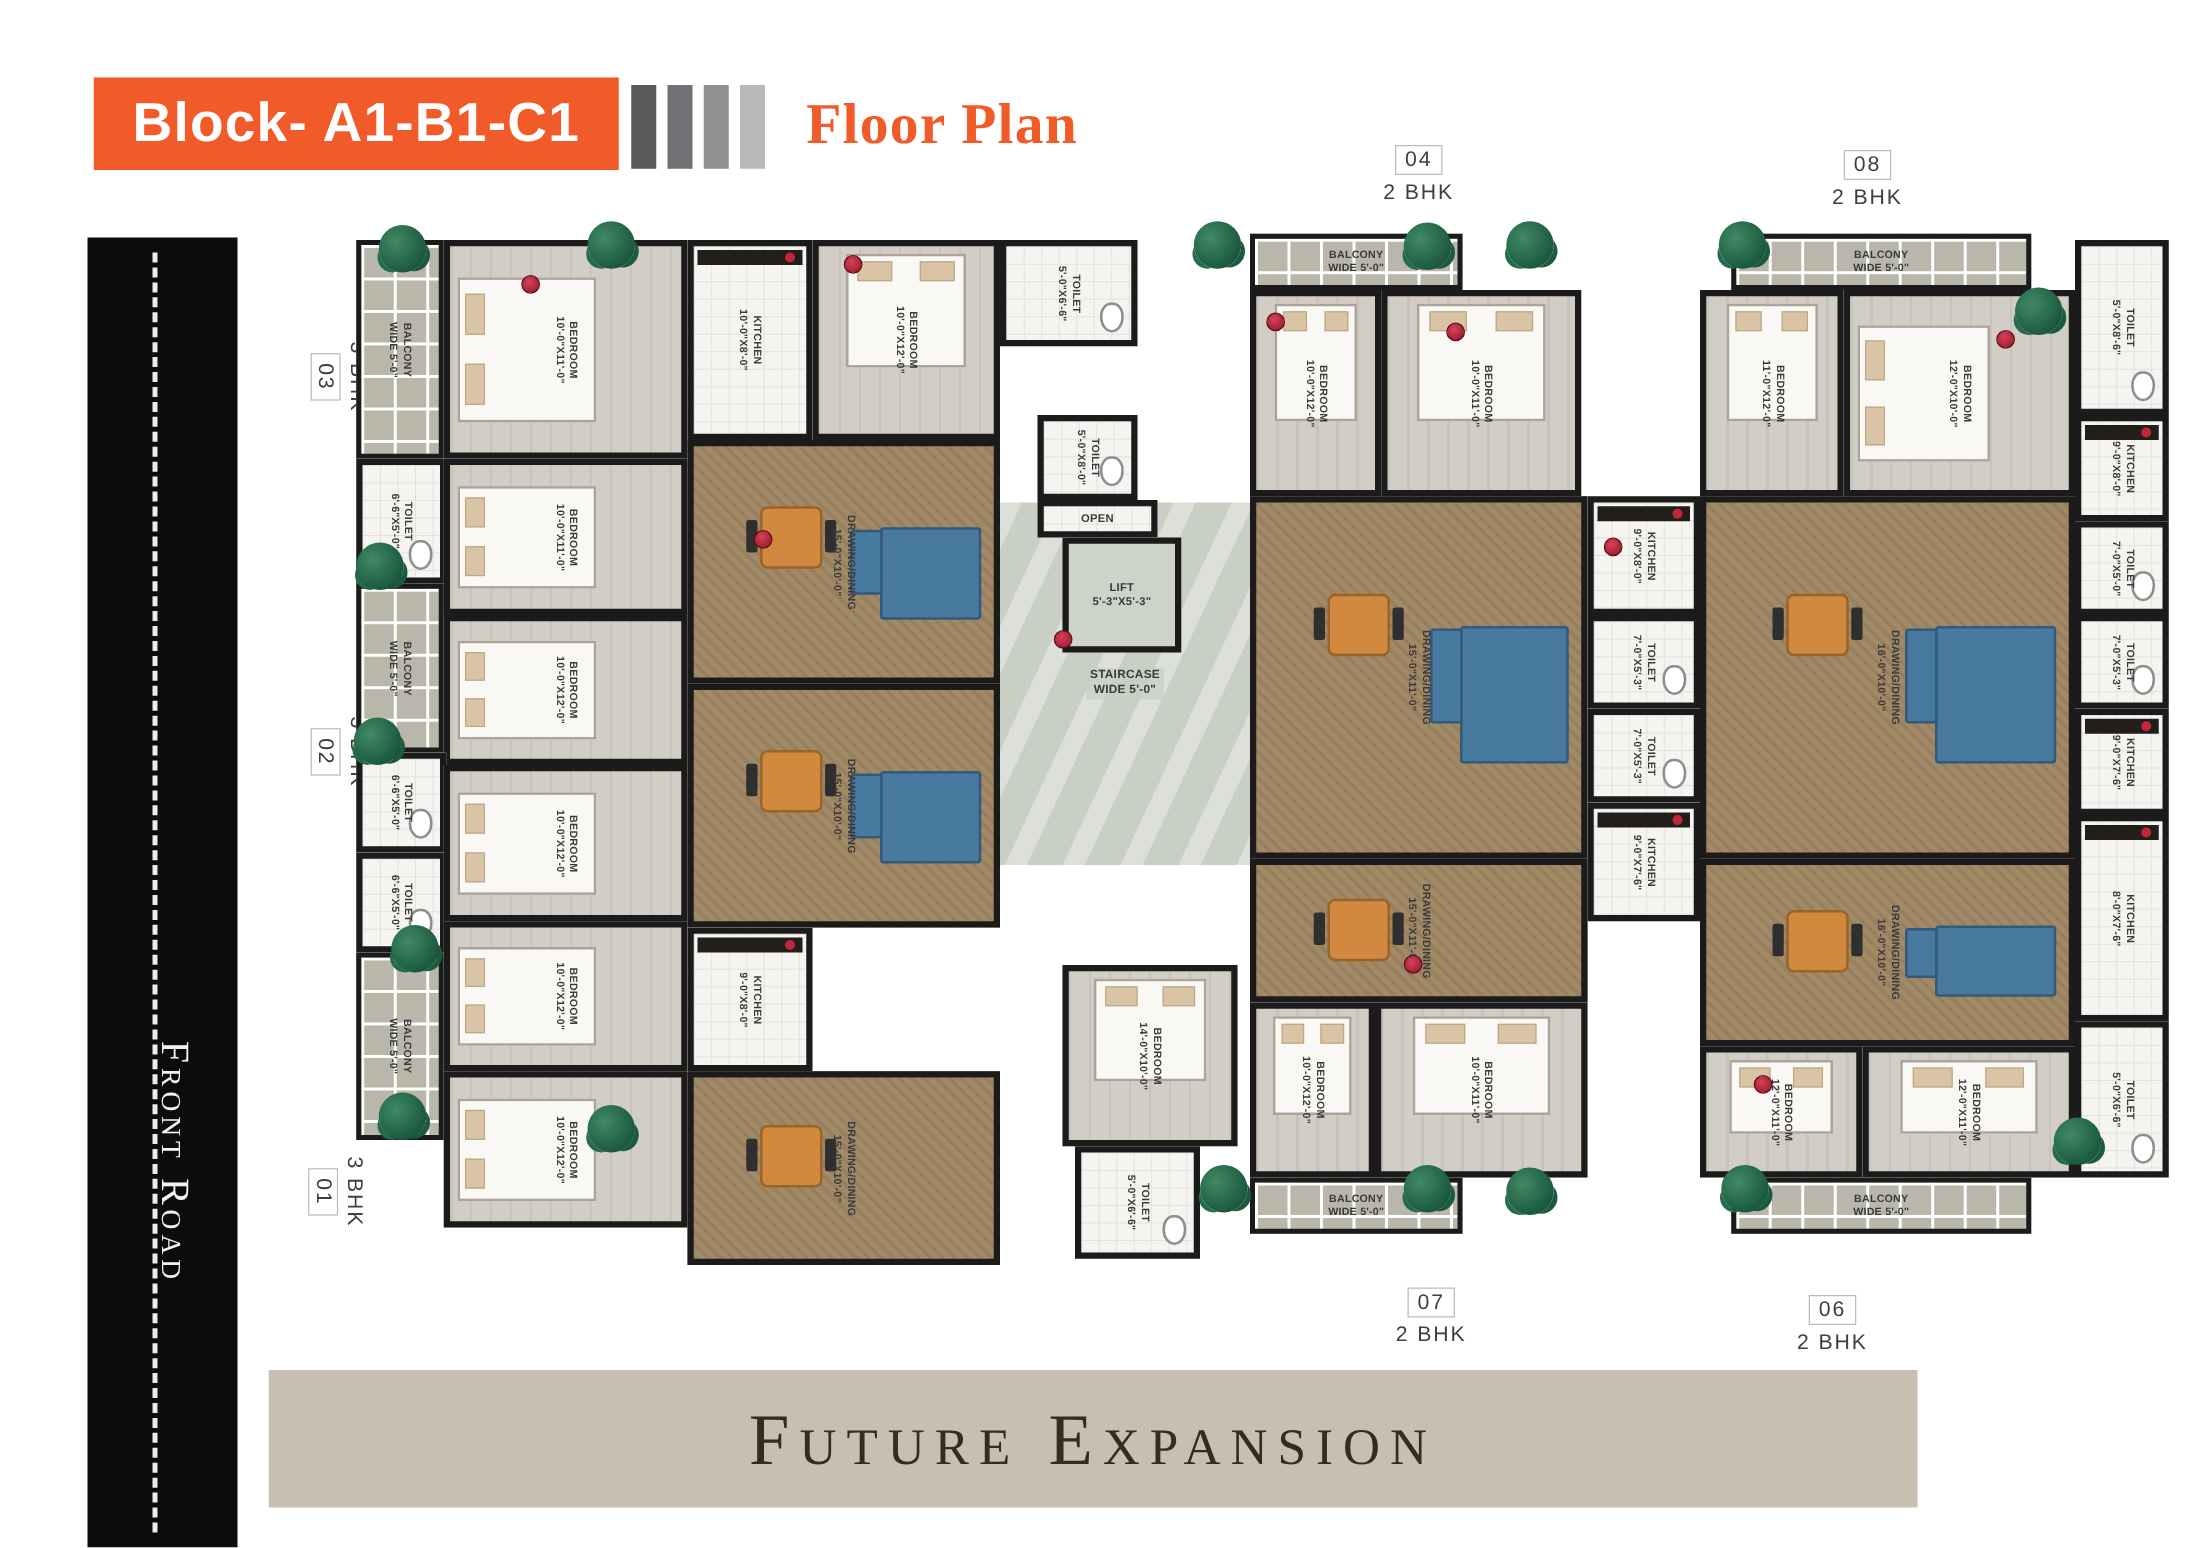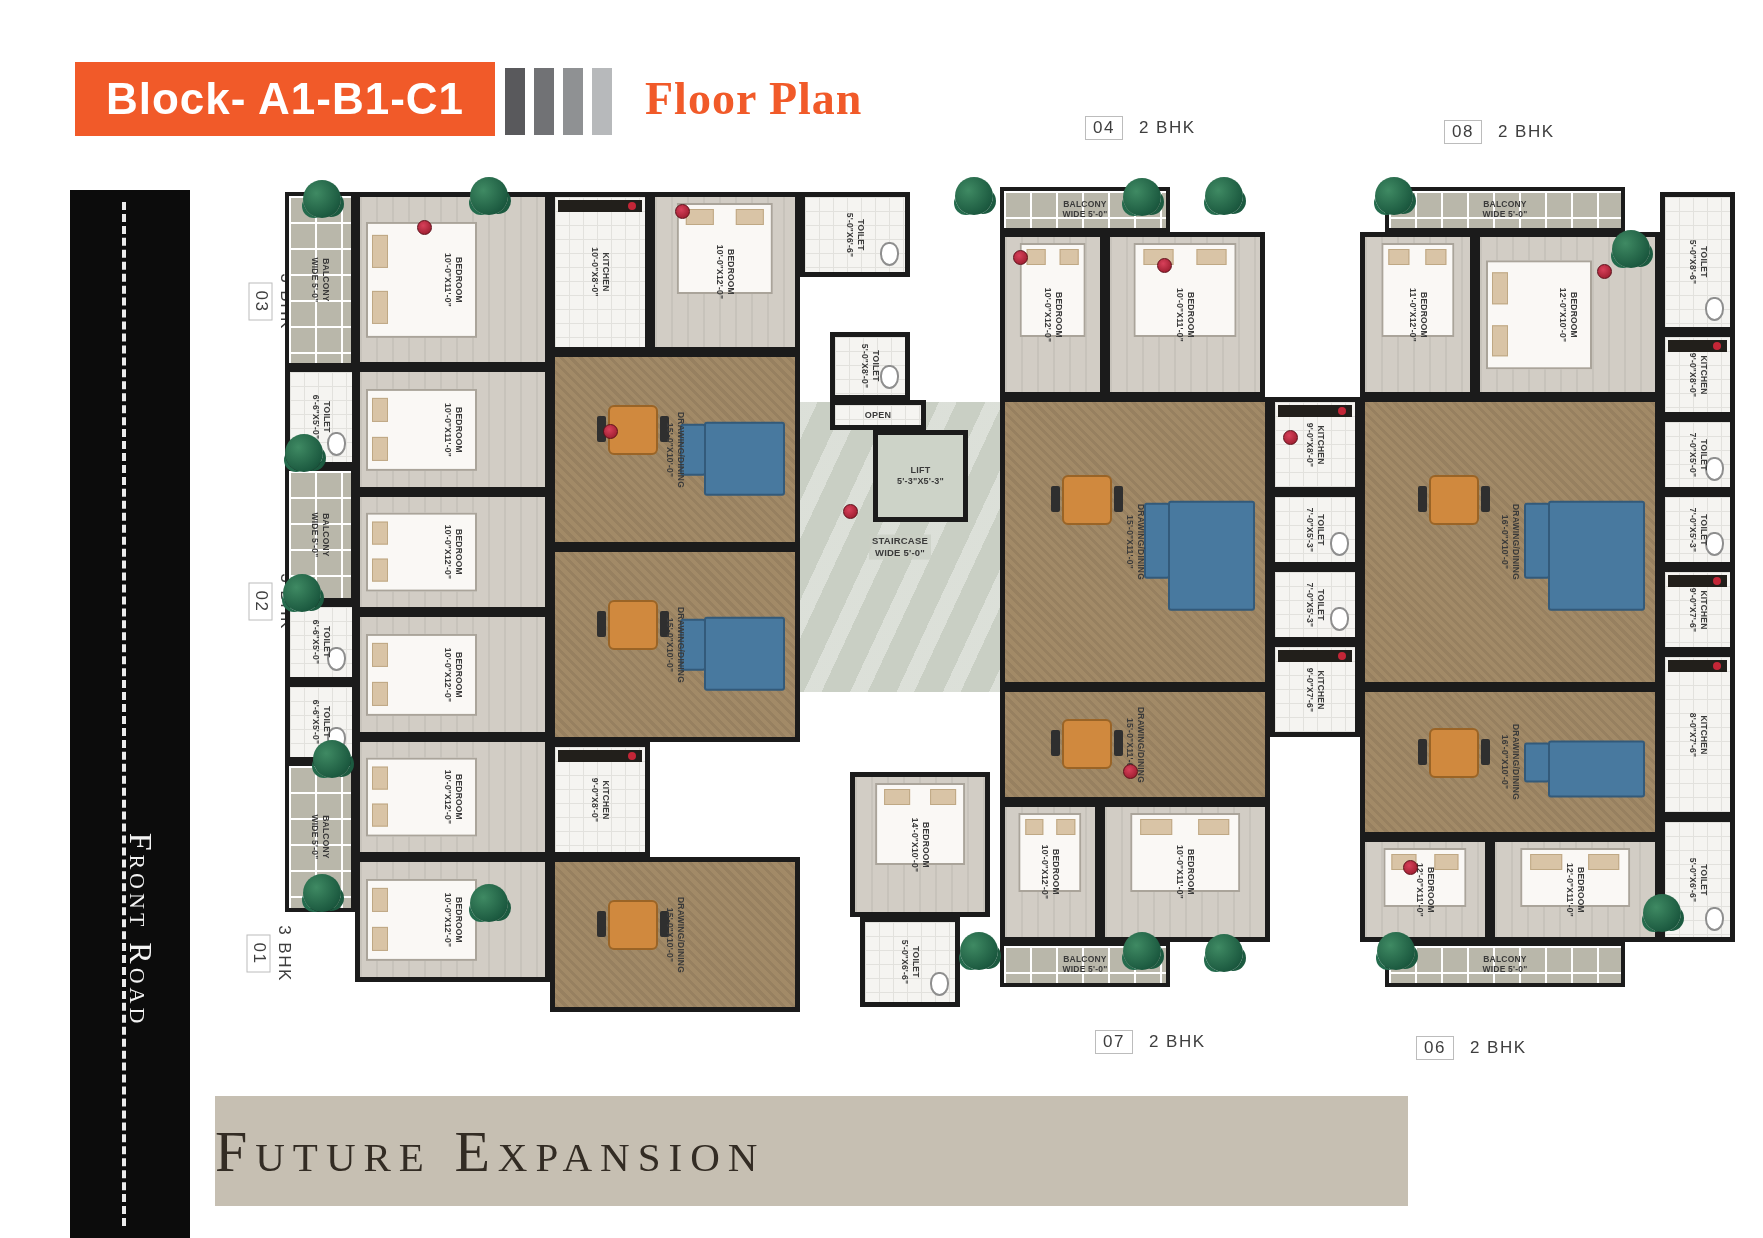--- a/index.html
+++ b/index.html
@@ -21,30 +21,30 @@
   
   .road{position:absolute;left:70px;top:190px;width:120px;height:1048px;background:#0c0c0c;}
   .road-dots{position:absolute;left:52px;top:12px;bottom:12px;width:0;border-left:4px dashed #ececec;}
   .road-label{
     position:absolute;left:58%;top:740px;transform:translate(-50%,-50%) rotate(90deg);
     color:#f3f3f3;font-family:"Liberation Serif",serif;font-variant:small-caps;
     font-size:32px;letter-spacing:4px;white-space:nowrap;
   }
   
   .future{
-    position:absolute;left:215px;top:1096px;width:1193px;height:110px;
-    display:flex;align-items:center;
+    position:absolute;left:215px;top:1096px;width:1319px;height:110px;
+    display:flex;align-items:center;justify-content:center;
   }
   .future span{
     font-family:"Liberation Serif",serif;font-variant:small-caps;
     font-size:58px;color:#332c24;letter-spacing:8px;
   }
   
   .unit-top,.unit-bottom{
-    position:absolute;width:100px;display:flex;flex-direction:row;align-items:center;gap:16px;
+    position:absolute;width:100px;display:flex;flex-direction:column;align-items:center;gap:4px;
     color:#3e3e3e;font-size:17px;letter-spacing:1.5px;
   }
   .unit-left{
     position:absolute;width:110px;display:flex;flex-direction:column;align-items:center;gap:3px;
     transform:rotate(90deg);color:#3e3e3e;font-size:17px;letter-spacing:1.5px;
   }
   .ubox{border:1.5px solid #bcbcbc;background:#fff;padding:1px 7px;}
   .utype{white-space:nowrap;}
   
   #plan{position:absolute;left:255px;top:172px;width:1480px;height:840px;}
@@ -301,21 +301,21 @@
         <span>TOILET</span>
         <span>5'-0"X8'-0"</span>
       </div>
       <div class="furn f-wc"></div>
     </div>
     <div class="room open" style="left: 575px; top: 228px; width: 96px; height: 30px;">
       <div class="rlabel">
         <span>OPEN</span>
       </div>
     </div>
-    <div class="room lift" style="left: 595px; top: 258px; width: 95px; height: 92px; margin-left: 23px;">
+    <div class="room lift" style="left: 595px; top: 258px; width: 95px; height: 92px;">
       <div class="rlabel">
         <span>LIFT</span>
         <span>5'-3"X5'-3"</span>
       </div>
     </div>
     <div class="room bedroom" style="left: 595px; top: 600px; width: 140px; height: 145px;">
       <div class="rlabel rot">
         <span>BEDROOM</span>
         <span>14'-0"X10'-0"</span>
       </div>

